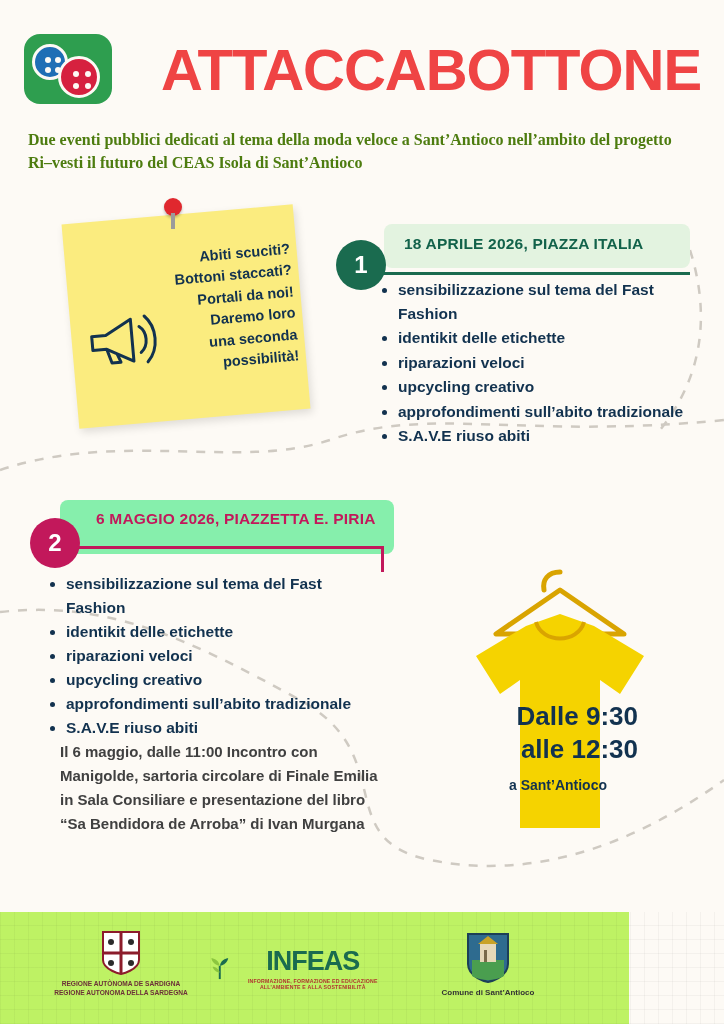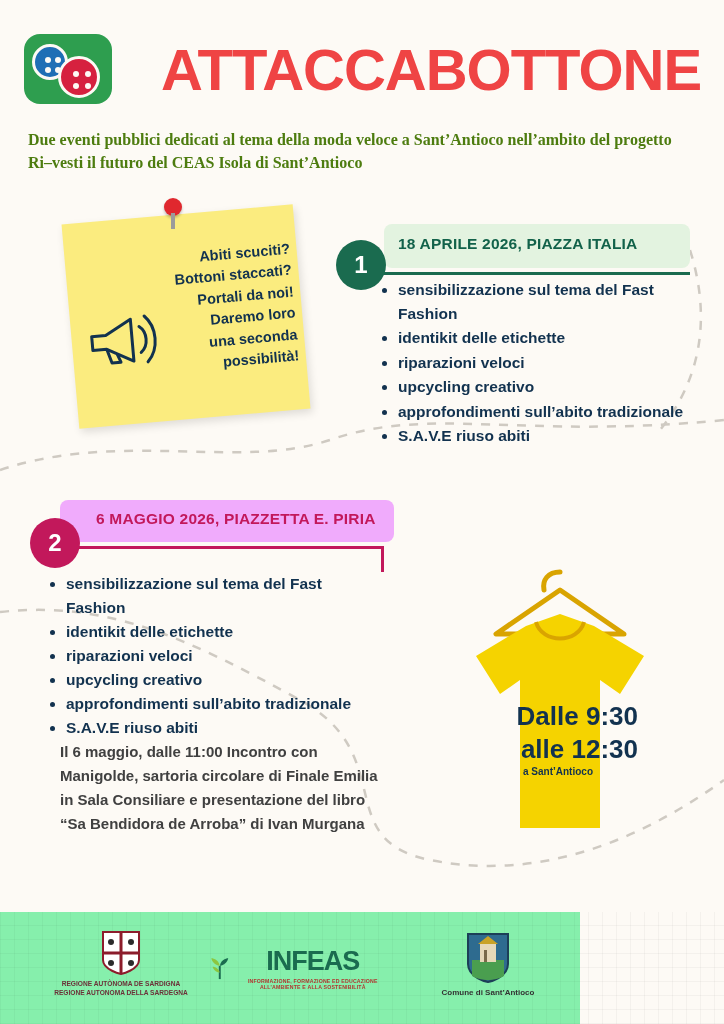--- a/index.html
+++ b/index.html
@@ -69,43 +69,43 @@
     text-align:right;
   }
   .megaphone { position:absolute; left:24px; top:108px; transform:rotate(-5deg); }
 
   
   .ev1-banner {
     position:absolute; left:384px; top:224px; width:306px; height:44px;
     background:#e3f3e0; border-radius:8px;
   }
   .ev1-banner span{
-    position:absolute; left:14px; top:11px;
+    position:absolute; left:20px; top:11px;
     color:#12624a; font-weight:bold; font-size:15.5px; letter-spacing:.2px;
   }
   .badge1 {
     position:absolute; left:336px; top:240px; width:50px; height:50px;
     border-radius:50%; background:#1a6b4f; color:#fff;
     font-size:24px; font-weight:bold; text-align:center; line-height:50px;
     z-index:4;
   }
   .ev1-rule {
     position:absolute; left:384px; top:272px; width:306px; height:3px; background:#1a6b4f;
   }
   .ev1-list {
     position:absolute; left:382px; top:278px; width:306px;
     margin:0; padding:0 0 0 16px;
     color:#12324f; font-size:15.5px; font-weight:bold; line-height:1.52;
   }
   .ev1-list li { margin:0 0 1px 0; }
 
   
   .ev2-banner {
-    position:absolute; left:60px; top:500px; width:334px; height:42px;
-    background:#f0abfc; border-radius:8px;
+    position:absolute; left:60px; top:500px; width:334px; height:54px;
+    background:#86efac; border-radius:8px;
   }
   .ev2-banner span{
     position:absolute; left:36px; top:10px;
     color:#c2185b; font-weight:bold; font-size:15.5px; letter-spacing:.2px;
   }
   .badge2 {
     position:absolute; left:30px; top:518px; width:50px; height:50px;
     border-radius:50%; background:#c2185b; color:#fff;
     font-size:24px; font-weight:bold; text-align:center; line-height:50px;
     z-index:4;
@@ -126,26 +126,26 @@
     color:#404040; font-size:15px; font-weight:bold; line-height:1.6;
   }
 
   
   .tshirt-wrap { position:absolute; left:430px; top:560px; width:260px; height:300px; }
   .tshirt-time {
     position:absolute; left:478px; top:700px; width:160px; text-align:center;
     color:#12324f; font-weight:bold; line-height:1.25;
   }
   .tshirt-time .big { font-size:26px; display:block;text-align:right; }
-  .tshirt-time .small { font-size:10px; display:block; margin-top:1px; }
+  .tshirt-time .small { font-size:14px; display:block; margin-top:12px; }
 
   
   .footer {
-    position:absolute; left:0; top:912px; width:580px; height:112px;
-    background:#86efac;
+    position:absolute; left:0; top:912px; width:629px; height:112px;
+    background:#bef264;
   }
   .footer:before{
     content:""; position:absolute; left:0; top:0; width:724px; height:112px;
     background:
       repeating-linear-gradient(90deg, rgba(0,0,0,.035) 0 1px, transparent 1px 14px),
       repeating-linear-gradient(0deg, rgba(0,0,0,.035) 0 1px, transparent 1px 14px);
   }
   .f-item { position:absolute; text-align:center; }
   .f-regione { left:46px; top:18px; width:150px; }
   .f-infeas  { left:210px; top:34px; width:180px; }

